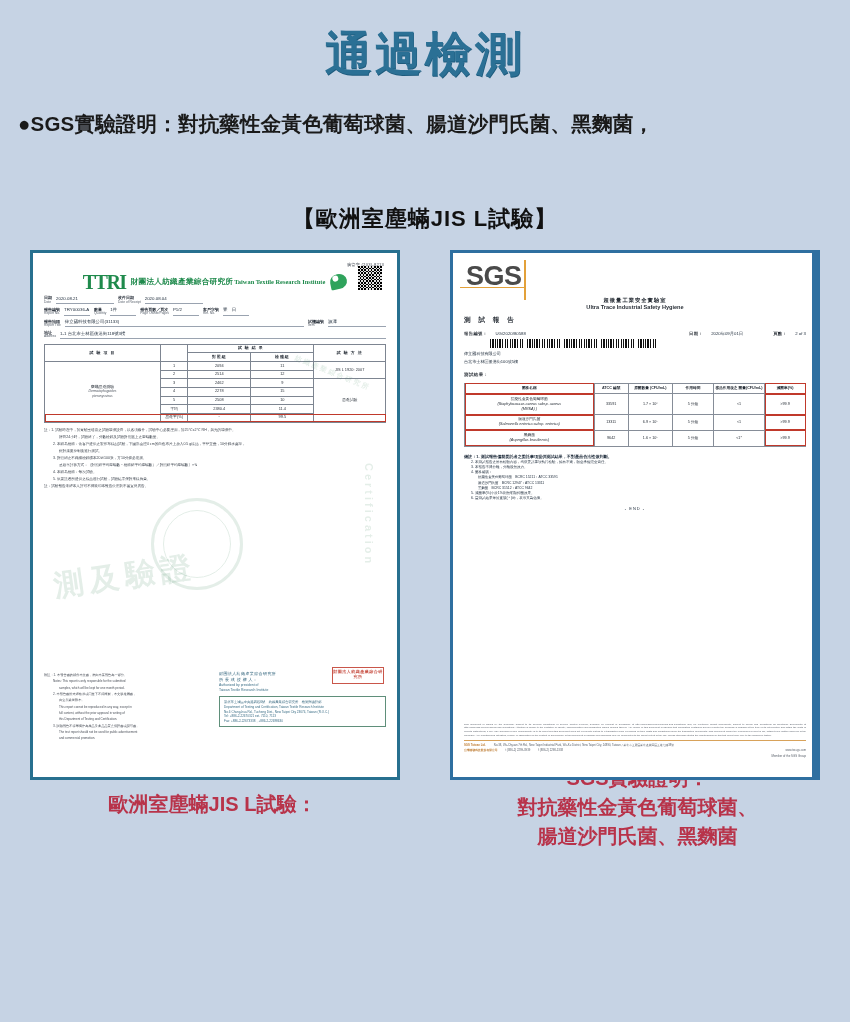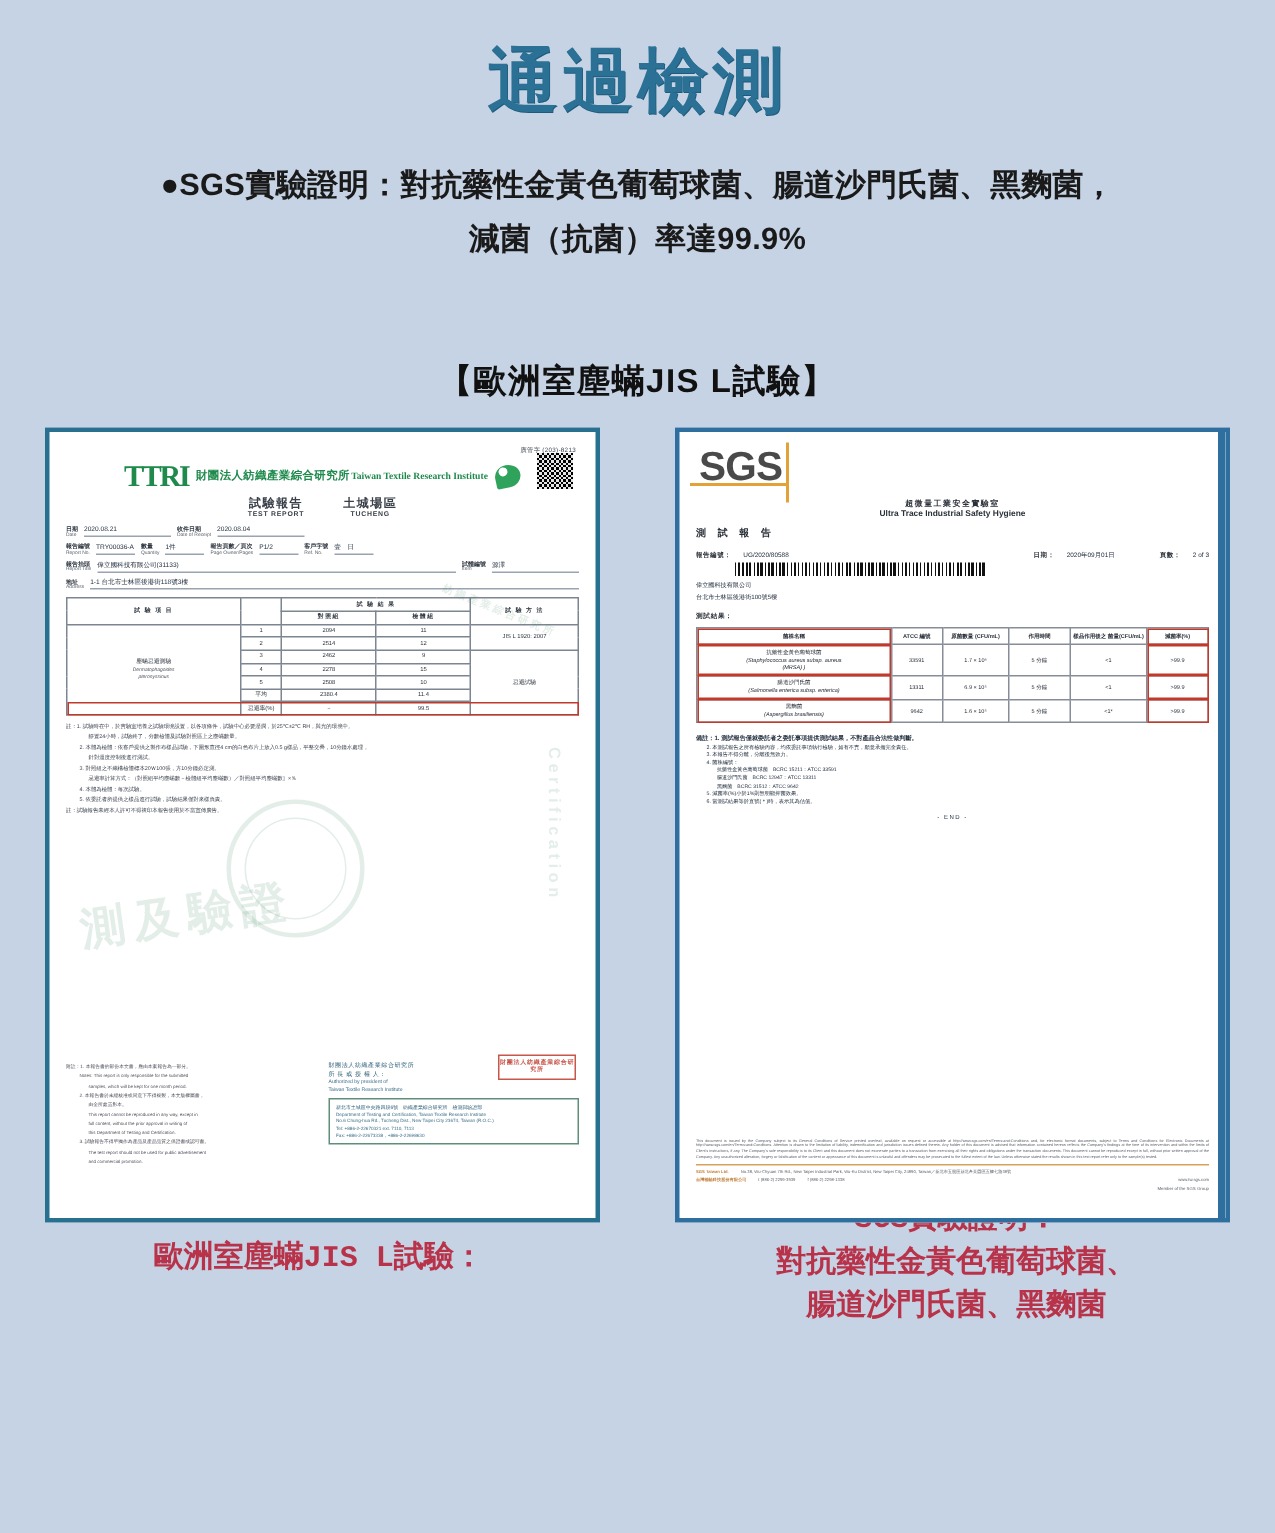--- a/index.html
+++ b/index.html
@@ -26,21 +26,21 @@
 
   .bullets {
     margin-top: 26px;
     color: #1a1a1a;
     font-size: 20.5px;
     font-weight: bold;
     line-height: 1.75;
     letter-spacing: 0.2px;
   }
   .bullet-line { text-align: center; }
-  .bullet-line.l1 { text-align: center; padding: 0 34px; }
+  .bullet-line.l1 { text-align: left; padding: 0 18px; }
   .bullet-line.l2 { text-align: center; }
   .bullet-line.l3 { text-align: center; margin-top: 12px; }
 
   
   .doc-headings {
     display: flex;
     margin-top: 62px;
   }
   .doc-heading {
     flex: 1;
@@ -242,30 +242,29 @@
   .sgs-rside {
     position: absolute; right: 0; top: 0; bottom: 0; width: 5px; background: #2e6fa0;
   }
 
   
   .captions { display: flex; margin-top: 10px; }
   .caption {
     flex: 1; text-align: center; color: #b8334a;
     font-size: 20px; font-weight: bold; line-height: 1.45;
   }
-  .caption .cl { display: block; font-family: Liberation Mono, monospace; }
+  .caption .cl { display: block; }
 </style>
 </head>
 <body>
 
 <div class="page-title">通過檢測</div>
 
 <div class="bullets">
   <div class="bullet-line l1">●SGS實驗證明：對抗藥性金黃色葡萄球菌、腸道沙門氏菌、黑麴菌，</div>
-  <div class="bullet-line l2">減菌（抗菌）率達99.9%</div>
 </div>
 
 <div class="doc-headings">
   <div class="doc-heading">【歐洲室塵蟎JIS  L試驗】</div>
 </div>
 
 <div class="docs-row">
 
   <div class="doc-frame">
     <div class="doc-inner blur">
@@ -282,30 +281,20 @@
       <div class="ttri-logo-row">
         <span class="ttri-mark">TTRI</span>
         <span class="ttri-names">
           <span class="ttri-cn">財團法人紡織產業綜合研究所</span>
           <span class="ttri-en">Taiwan Textile Research Institute</span>
         </span>
         <span class="ttri-swoosh"></span>
         <span class="qr"></span>
       </div>
 
-      <div class="ttri-title-row">
-        <span class="ttri-title-blk">
-          <span class="ttri-title-cn">試驗報告</span><br>
-          <span class="ttri-title-en">TEST REPORT</span>
-        </span>
-        <span class="ttri-title-blk">
-          <span class="ttri-title-cn">土城場區</span><br>
-          <span class="ttri-title-en">TUCHENG</span>
-        </span>
-      </div>
 
       <div class="field-grid">
         <div class="frow">
           <span class="flab">
             <b>日期</b>
             <i>Date</i>
           </span>
           <span class="fval s">2020.08.21</span>
           <span class="flab">
             <b>收件日期</b>

